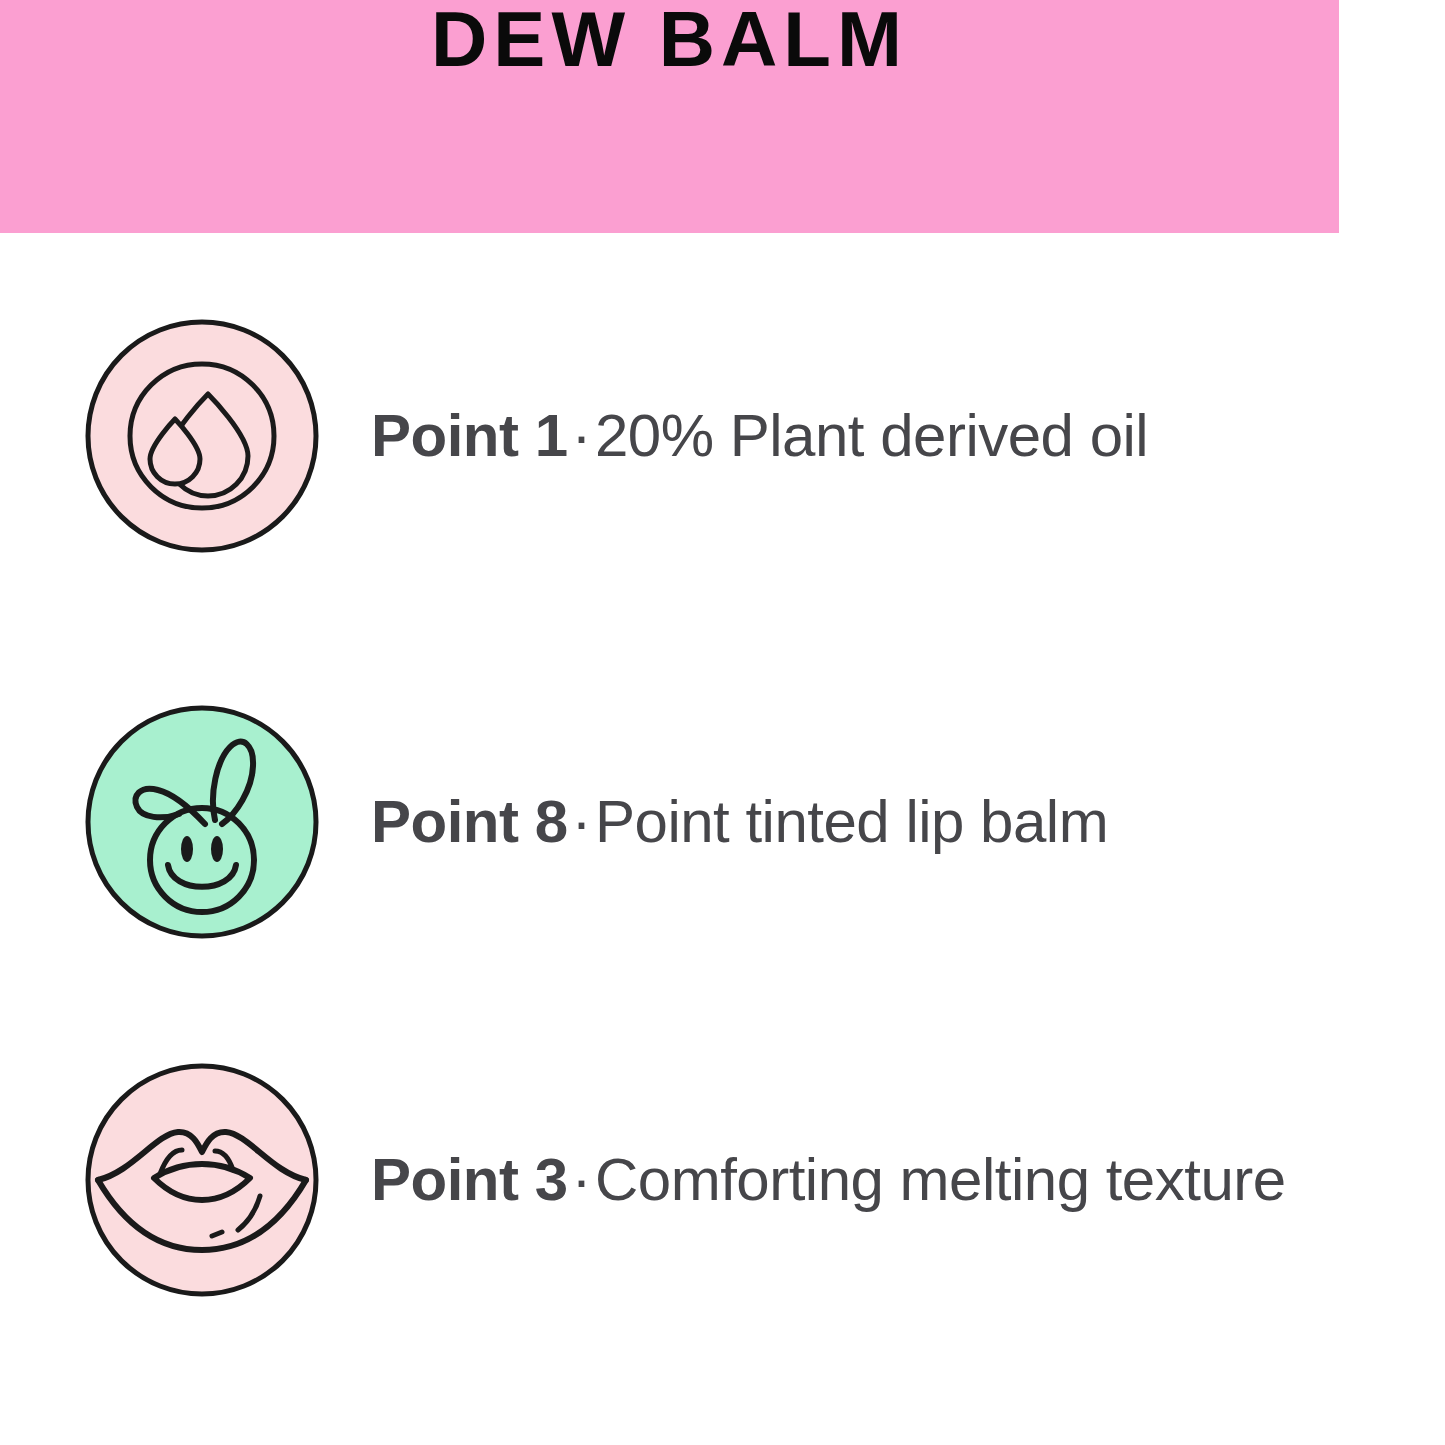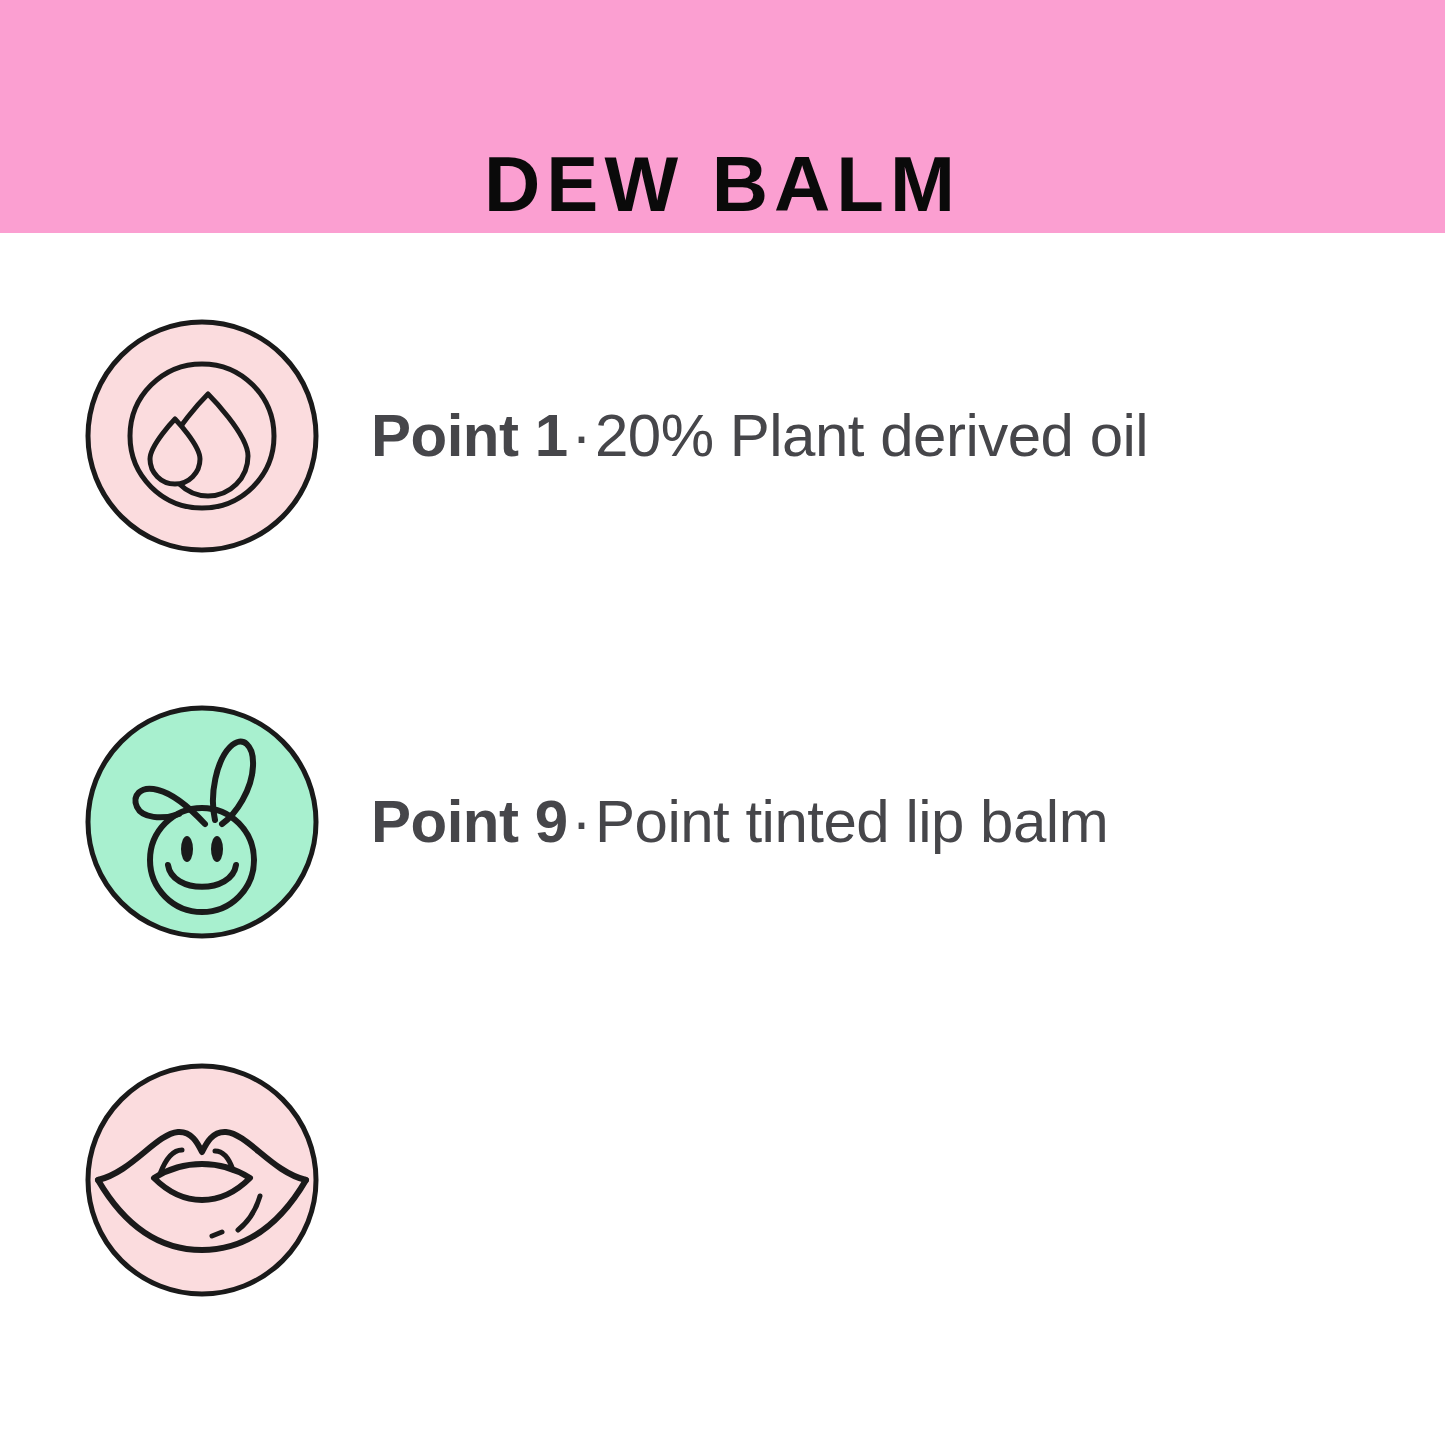--- a/index.html
+++ b/index.html
@@ -13,28 +13,28 @@
     font-family: "Liberation Sans", sans-serif;
     overflow: hidden;
     position: relative;
   }
 
   
   .banner {
     position: absolute;
     left: 0;
     top: 0;
-    width: 1445px;
+    width: 1339px;
     height: 233px;
     background: #fb9fd1;
     display: flex;
-    align-items: flex-end;
+    align-items: flex-start;
     justify-content: center;
     box-sizing: border-box;
-    padding-bottom: 10px;
+    padding-bottom: 0;
   }
   .banner-title {
     font-family: "Liberation Sans", sans-serif;
     font-size: 78px;
     font-weight: bold;
     color: #0a0a0a;
     letter-spacing: 6px;
     line-height: 1;
     white-space: nowrap;
   }
@@ -127,21 +127,21 @@
 
         <circle cx="120" cy="158" r="52" fill="none" stroke="#1a1a1a" stroke-width="6"></circle>
 
         <ellipse cx="105" cy="147" rx="6" ry="13" fill="#1a1a1a"></ellipse>
         <ellipse cx="135" cy="147" rx="6" ry="13" fill="#1a1a1a"></ellipse>
 
         <path d="M86 163 C90 192 150 192 154 163" fill="none" stroke="#1a1a1a" stroke-width="6" stroke-linecap="round"></path>
       </svg>
     </div>
     <div class="feature-text">
-      <span class="pt">Point 9</span><span class="sep">·</span><span class="desc">Point tinted lip balm</span>
+      <span class="pt">Point 8</span><span class="sep">·</span><span class="desc">Point tinted lip balm</span>
     </div>
   </div>
 
   <div class="feature-row row-3">
     <div class="icon-badge">
       <svg viewBox="0 0 240 240" xmlns="http://www.w3.org/2000/svg">
         <circle cx="120" cy="120" r="114" fill="#fbdcde" stroke="#1a1a1a" stroke-width="5"></circle>
 
         <path d="M16 120 C50 112 74 74 96 72 C110 71 116 84 120 92 C124 84 130 71 144 72 C166 74 190 112 224 120" fill="none" stroke="#1a1a1a" stroke-width="6" stroke-linecap="round" stroke-linejoin="round"></path>
 
@@ -150,15 +150,18 @@
         <path d="M72 118 C88 108 104 104 120 104 C136 104 152 108 168 118
                  C152 134 136 140 120 140 C104 140 88 134 72 118 Z" fill="none" stroke="#1a1a1a" stroke-width="6" stroke-linejoin="round"></path>
 
         <path d="M78 114 C84 98 92 90 100 90" fill="none" stroke="#1a1a1a" stroke-width="5" stroke-linecap="round"></path>
         <path d="M133 91 C141 91 147 98 151 110" fill="none" stroke="#1a1a1a" stroke-width="5" stroke-linecap="round"></path>
 
         <path d="M178 136 C174 150 166 162 156 170" fill="none" stroke="#1a1a1a" stroke-width="5" stroke-linecap="round"></path>
         <path d="M140 172 L130 176" fill="none" stroke="#1a1a1a" stroke-width="5" stroke-linecap="round"></path>
       </svg>
     </div>
+    <div class="feature-text">
+      <span class="pt">Point 3</span><span class="sep">·</span><span class="desc">Comforting melting texture</span>
+    </div>
   </div>
 
 </div>
 
 </body></html>

